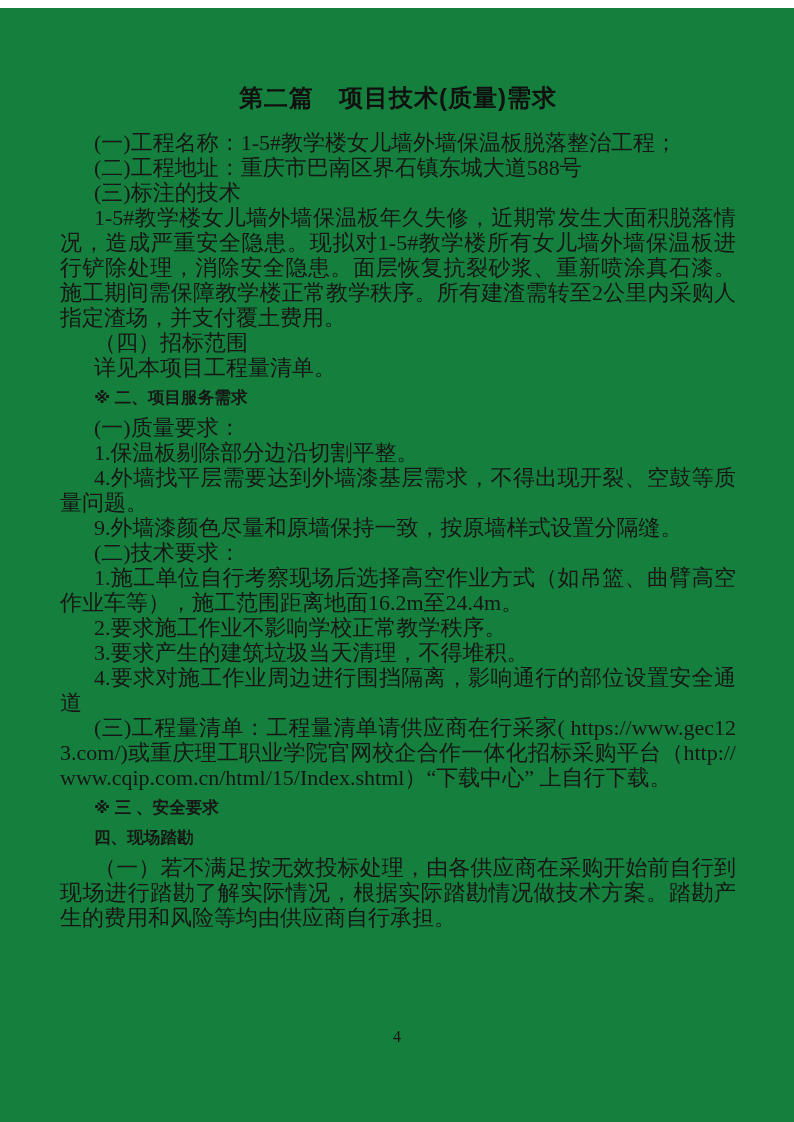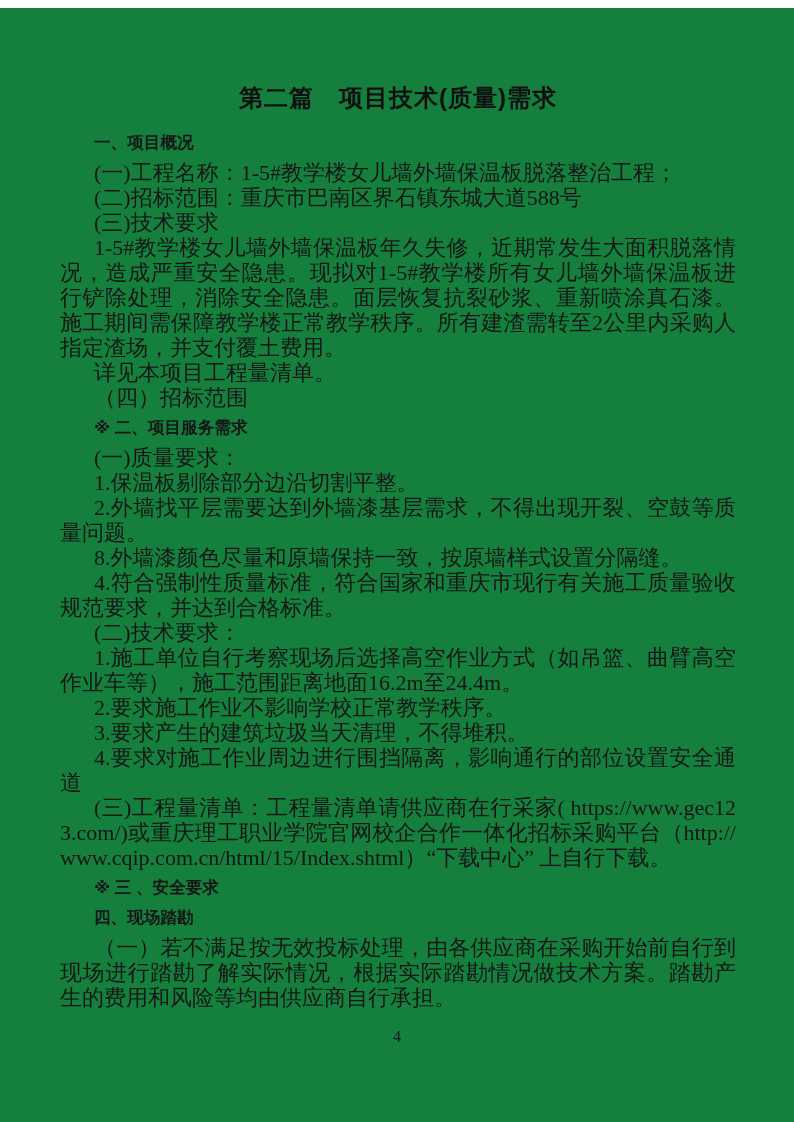--- a/index.html
+++ b/index.html
@@ -62,33 +62,31 @@
     font-family: "Liberation Serif", "DejaVu Serif", serif;
   }
 </style>
 </head>
 <body>
 
 <div class="page">
   <h1 class="doc-title">第二篇　项目技术(质量)需求</h1>
 
   <div class="doc-body">
-      <p class="heading">一、项目概况</p>
       <p class="para">(一)工程名称：1-5#教学楼女儿墙外墙保温板脱落整治工程；</p>
-      <p class="para">(二)招标范围：重庆市巴南区界石镇东城大道588号</p>
-      <p class="para">(三)技术要求</p>
+      <p class="para">(二)工程地址：重庆市巴南区界石镇东城大道588号</p>
+      <p class="para">(三)标注的技术</p>
       <p class="para">1-5#教学楼女儿墙外墙保温板年久失修，近期常发生大面积脱落情况，造成严重安全隐患。现拟对1-5#教学楼所有女儿墙外墙保温板进行铲除处理，消除安全隐患。面层恢复抗裂砂浆、重新喷涂真石漆。施工期间需保障教学楼正常教学秩序。所有建渣需转至2公里内采购人指定渣场，并支付覆土费用。</p>
+      <p class="para">（四）招标范围</p>
       <p class="para">详见本项目工程量清单。</p>
-      <p class="para">（四）招标范围</p>
       <p class="heading">※ 二、项目服务需求</p>
       <p class="para">(一)质量要求：</p>
       <p class="para">1.保温板剔除部分边沿切割平整。</p>
-      <p class="para">2.外墙找平层需要达到外墙漆基层需求，不得出现开裂、空鼓等质量问题。</p>
-      <p class="para">8.外墙漆颜色尽量和原墙保持一致，按原墙样式设置分隔缝。</p>
-      <p class="para">4.符合强制性质量标准，符合国家和重庆市现行有关施工质量验收规范要求，并达到合格标准。</p>
+      <p class="para">4.外墙找平层需要达到外墙漆基层需求，不得出现开裂、空鼓等质量问题。</p>
+      <p class="para">9.外墙漆颜色尽量和原墙保持一致，按原墙样式设置分隔缝。</p>
       <p class="para">(二)技术要求：</p>
       <p class="para">1.施工单位自行考察现场后选择高空作业方式（如吊篮、曲臂高空作业车等），施工范围距离地面16.2m至24.4m。</p>
       <p class="para">2.要求施工作业不影响学校正常教学秩序。</p>
       <p class="para">3.要求产生的建筑垃圾当天清理，不得堆积。</p>
       <p class="para">4.要求对施工作业周边进行围挡隔离，影响通行的部位设置安全通道</p>
       <p class="para">(三)工程量清单：工程量清单请供应商在行采家( https://www.gec123.com/)或重庆理工职业学院官网校企合作一体化招标采购平台（http://www.cqip.com.cn/html/15/Index.shtml）“下载中心” 上自行下载。</p>
       <p class="heading">※ 三 、安全要求</p>
       <p class="heading">四、现场踏勘</p>
       <p class="para">（一）若不满足按无效投标处理，由各供应商在采购开始前自行到现场进行踏勘了解实际情况，根据实际踏勘情况做技术方案。踏勘产生的费用和风险等均由供应商自行承担。</p>
     </div>

